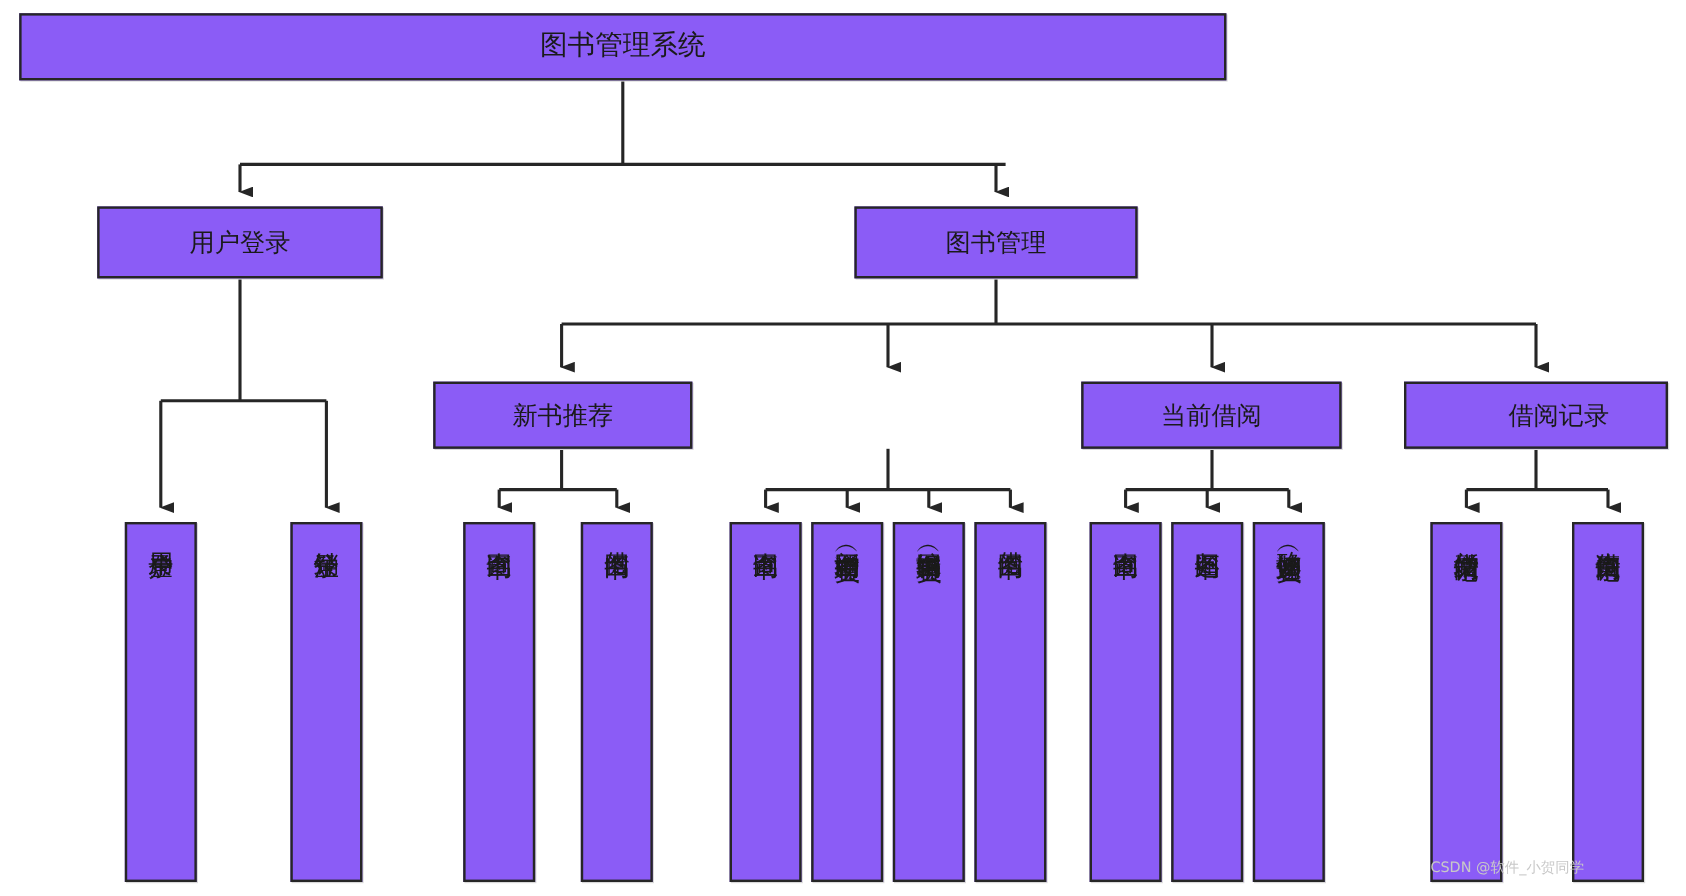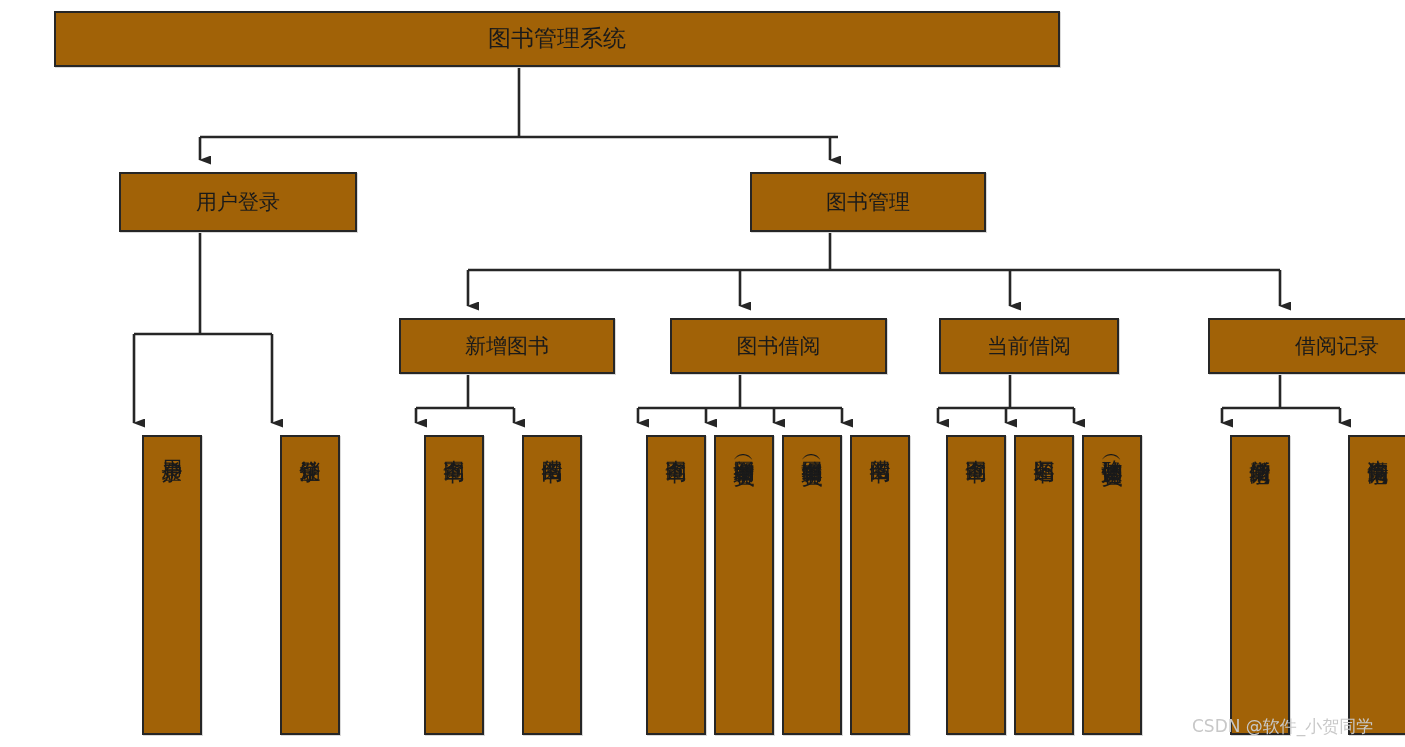--- a/index.html
+++ b/index.html
@@ -23,27 +23,26 @@
     position: absolute;
     left: 0;
     top: 0;
     width: 1405px;
     height: 747px;
   }
   .node {
     position: absolute;
     box-sizing: border-box;
     border: 2px solid #262626;
-    background: #a16207;
+    background: #8b5cf6;
     display: flex;
     align-items: center;
     justify-content: center;
     color: #1a1a1a;
     box-shadow: 1px 1px 0 #d9d9d9;
-    margin-left: 38px;
   }
   .node .label {
     display: block;
     text-align: center;
     line-height: 1.18;
     white-space: nowrap;
   }
   .node.horiz .label {
     writing-mode: horizontal-tb;
   }
@@ -58,21 +57,21 @@
     letter-spacing: 1px;
     line-height: 1.05;
   }
   #node-root .label { font-size: 23px; }
   .level1 .label { font-size: 21px; }
   .level2 .label { font-size: 21px; }
   .leaf .label { font-size: 21px; }
   .watermark {
     position: absolute;
     color: #c8c8c8;
-    font-size: 17px;
+    font-size: 12px;
     white-space: nowrap;
     pointer-events: none;
   }
 </style>
 </head>
 <body>
 
 <div id="diagram-root">
 
   <svg class="connectors" viewBox="0 0 1405 747" xmlns="http://www.w3.org/2000/svg">
@@ -142,26 +141,23 @@
   </div>
 
   <div class="node horiz level1" id="node-l1-0" style="left: 81px; top: 172px; width: 238px; height: 60px;">
     <span class="label">用户登录</span>
   </div>
   <div class="node horiz level1" id="node-l1-1" style="left: 712px; top: 172px; width: 236px; height: 60px; align-items: center;">
     <span class="label">图书管理</span>
   </div>
 
   <div class="node horiz level2" id="node-l2-0" style="left: 361px; top: 318px; width: 216px; height: 56px;">
-    <span class="label">新增图书</span>
-  </div>
-  <div class="node horiz level2" id="node-l2-1" style="left: 632px; top: 318px; width: 217px; height: 56px;">
-    <span class="label">图书借阅</span>
-  </div>
-  <div class="node horiz level2" id="node-l2-2" style="left: 901px; top: 318px; width: 180px; height: 56px;">
+    <span class="label">新书推荐</span>
+  </div>
+  <div class="node horiz level2" id="node-l2-2" style="left: 901px; top: 318px; width: 217px; height: 56px;">
     <span class="label">当前借阅</span>
   </div>
   <div class="node horiz level2" id="node-l2-3" style="left: 1170px; top: 318px; width: 220px; height: 56px; padding-left: 38px;">
     <span class="label">借阅记录</span>
   </div>
 
   <div class="node vert leaf" id="node-leaf-0" style="left: 104px; top: 435px; width: 60px; height: 300px;">
     <span class="label">用户登录</span>
   </div>
   <div class="node vert leaf" id="node-leaf-1" style="left: 242px; top: 435px; width: 60px; height: 300px;">

